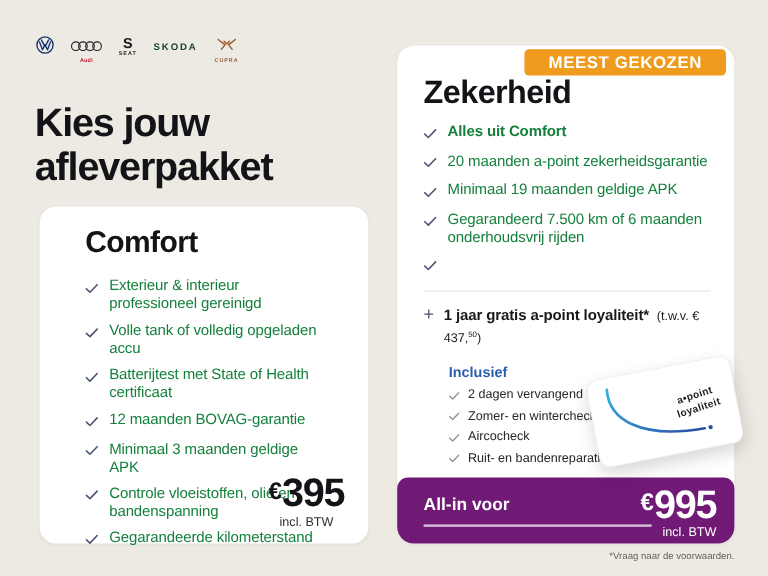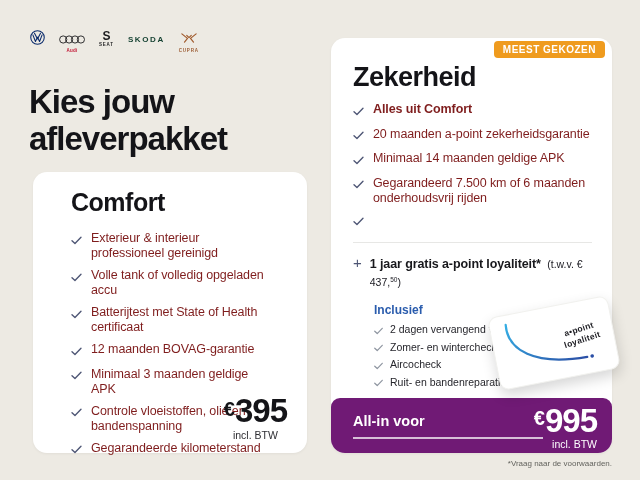--- a/index.html
+++ b/index.html
@@ -30,31 +30,31 @@
     position:absolute; background:#fff; border-radius:14px;
     box-shadow:0 1px 3px rgba(0,0,0,.05);
   }
   .card-comfort { left:33px; top:172px; width:274px; height:281px; padding:16px 38px 0; }
   .card-zeker   { left:331px; top:38px; width:281px; height:415px; padding:24px 20px 0 22px; }
   .card-title { font-weight:700; color:#141418; letter-spacing:-.5px; }
   .card-comfort .card-title { font-size:25px; margin-bottom:14px; }
   .card-zeker   .card-title { font-size:27px; margin-bottom:9px; }
   
   .check-list { list-style:none; }
-  .check-row { display:flex; gap:9px; margin-bottom:7px; font-size:12.5px; letter-spacing:-.1px; line-height:1.2; color:#7f1d1d; }
+  .check-row { display:flex; gap:9px; margin-bottom:7px; font-size:12.5px; letter-spacing:-.1px; line-height:1.2; color:#15803d; }
   .check-row .chk { flex:0 0 auto; margin-top:2.5px; color:#4D5574; }
   .sub-list { list-style:none; margin-left:21px; }
   .sub-row { display:flex; gap:7px; margin-bottom:3.5px; font-size:10.5px; line-height:1.2; color:#26262C; }
   .sub-row .chk { flex:0 0 auto; margin-top:1.5px; color:#8E95A0; }
   
   .badge {
     position:absolute; top:3px; right:7px;
     background:#EF9B1E; color:#fff;
-    font-size:10px; font-weight:700; letter-spacing:.5px;
-    padding:3px 9px 3px; border-radius:4px;
+    font-size:14px; font-weight:700; letter-spacing:.5px;
+    padding:3px 20px 3px; border-radius:4px;
   }
   
   .divider { height:1px; background:#E7E7E5; margin:12px 0 11px; }
   .loyalty-row { display:flex; align-items:baseline; gap:8px; margin-top:11px; }
   .plus-icon { font-size:15px; font-weight:500; color:#4D5574; line-height:1; }
   .loyalty-title { font-size:12.5px; font-weight:700; letter-spacing:-.1px; color:#18181C; }
   .loyalty-value { font-size:10.5px; color:#202027; margin-left:2px; }
   .loyalty-value sup { font-size:6.5px; }
   .inclusief { margin:13px 0 6px 21px; font-size:12px; font-weight:700; color:#2A5CAD; }
   
@@ -227,21 +227,21 @@
         </span>
         <span>20 maanden a-point zekerheidsgarantie</span>
       </li>
 
       <li class="check-row">
         <span class="chk">
           <svg width="11" height="9" viewBox="0 0 12 10" fill="none" stroke="currentColor" stroke-width="1.5" stroke-linecap="round" stroke-linejoin="round">
             <path d="M1 5.3 L4.3 8.4 L11 1.4"></path>
           </svg>
         </span>
-        <span>Minimaal 14 maanden geldige APK</span>
+        <span>Minimaal 19 maanden geldige APK</span>
       </li>
 
       <li class="check-row">
         <span class="chk">
           <svg width="11" height="9" viewBox="0 0 12 10" fill="none" stroke="currentColor" stroke-width="1.5" stroke-linecap="round" stroke-linejoin="round">
             <path d="M1 5.3 L4.3 8.4 L11 1.4"></path>
           </svg>
         </span>
         <span>Gegarandeerd 7.500 km of 6 maanden onderhoudsvrij rijden</span>
       </li>

